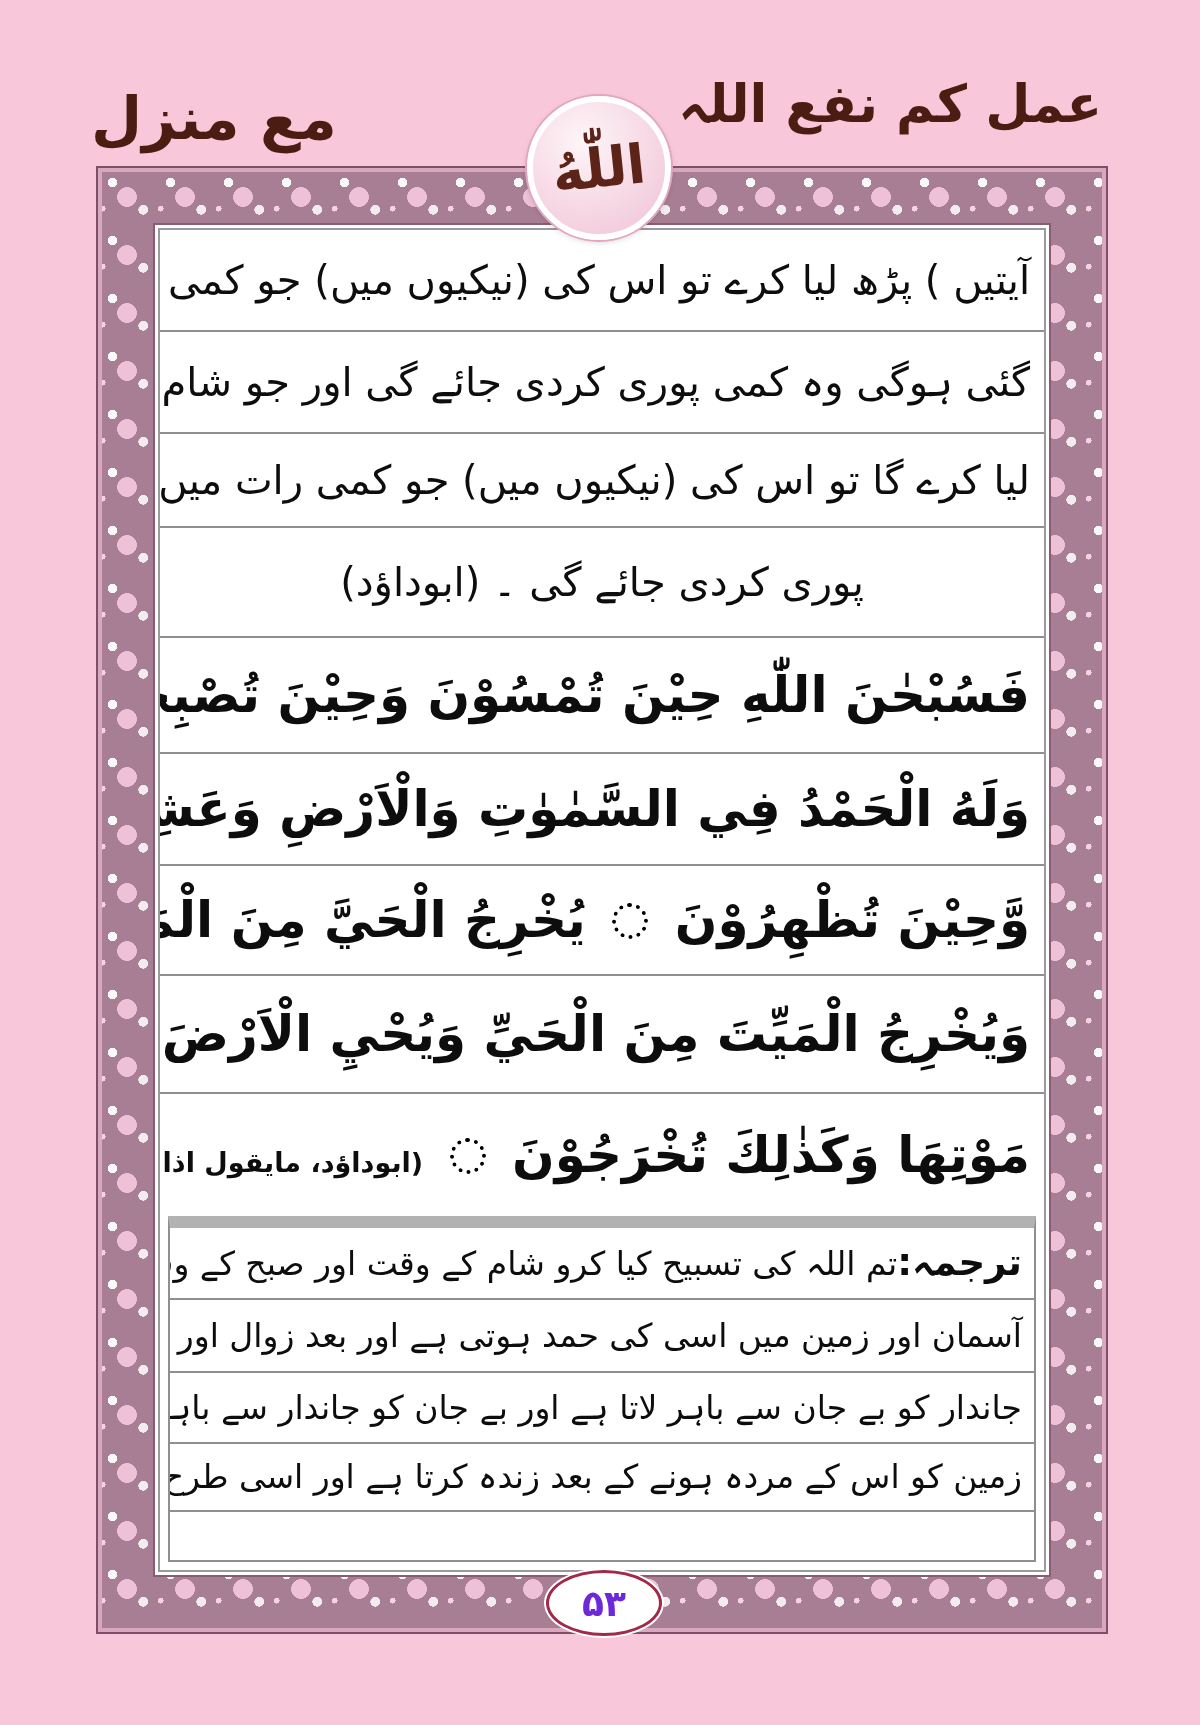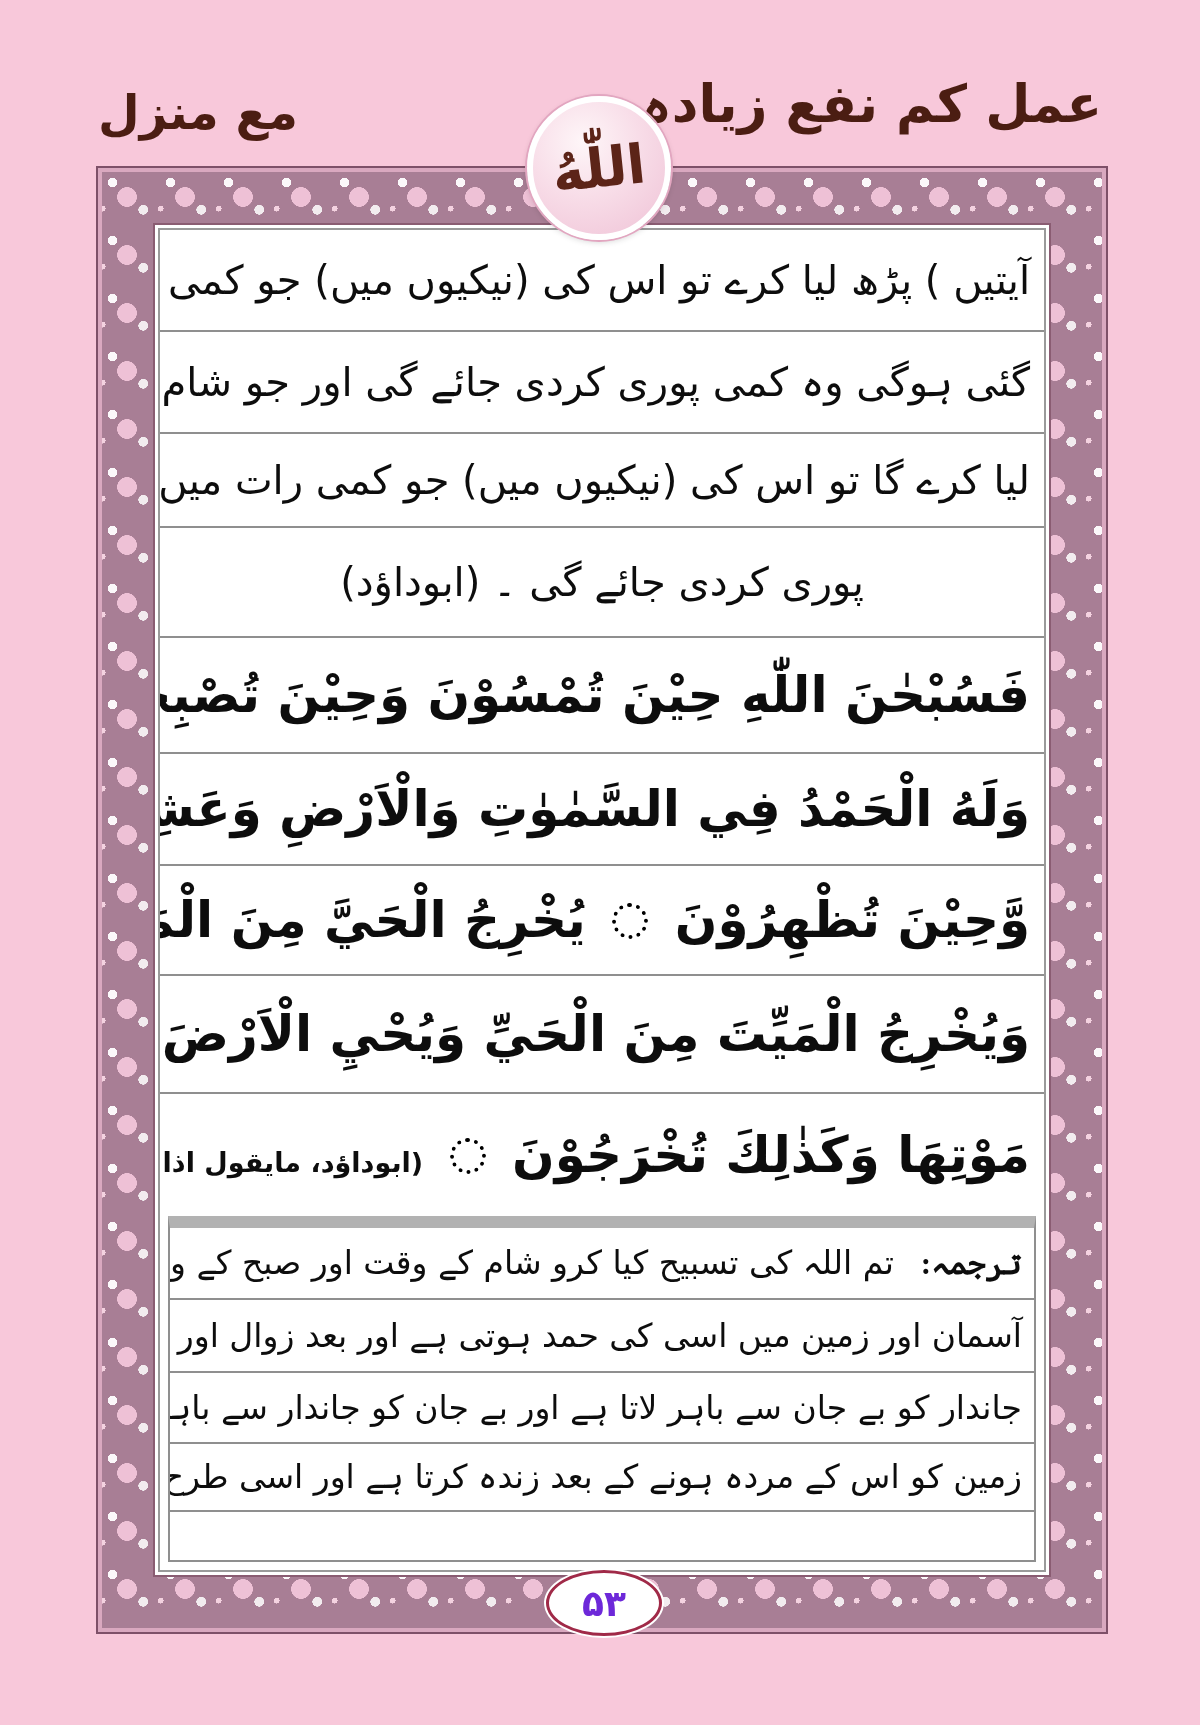--- a/index.html
+++ b/index.html
@@ -1,21 +1,21 @@
 <!DOCTYPE html>
 <html lang="ur" dir="ltr"><head>
 <meta charset="utf-8">
 <style>
   html,body{margin:0;padding:0;}
   body{width:1200px;height:1725px;font-family:"DejaVu Sans",sans-serif;}
   .page{position:relative;width:1200px;height:1725px;background:#f8c8da;overflow:hidden;}
 
   
   .hdr{position:absolute;color:#4b1d12;font-weight:bold;direction:rtl;white-space:nowrap;}
-  .hdr-left{left:98px;top:84px;font-size:48px;}
+  .hdr-left{left:91px;top:84px;font-size:59px;}
   .hdr-right{right:98px;top:74px;font-size:52px;}
 
   
   .medallion{position:absolute;left:527px;top:96px;width:132px;height:132px;border-radius:50%;
     background:radial-gradient(circle at 38% 30%, #fef6f8 0%, #f8dde8 45%, #efc2d6 100%);
     border:6px solid #fff;box-shadow:0 0 0 2px #e2a6c0, 0 2px 6px rgba(0,0,0,.18);
     z-index:6;display:flex;align-items:center;justify-content:center;}
   .medallion span{font-size:54px;font-weight:bold;color:#5c2418;direction:rtl;transform:rotate(-6deg);}
 
   
@@ -54,35 +54,35 @@
 
   
   .trans-box{flex:1;margin:0 8px 8px 8px;border:2px solid #8f8f8f;border-top:12px solid #b2b2b2;
     display:flex;flex-direction:column;}
   .trow{direction:rtl;font-size:33px;color:#0d0d0d;padding:0 12px;white-space:nowrap;overflow:hidden;}
   .t1{height:70px;line-height:70px;}
   .t2{height:71px;line-height:71px;}
   .t3{height:69px;line-height:69px;}
   .t4{height:66px;line-height:66px;}
   .t5{flex:1;line-height:72px;text-align:right;}
-  .tlabel{font-weight:bold;font-size:31px;margin-left:27px;font-family:Liberation Serif, serif;}
+  .tlabel{font-weight:bold;font-size:37px;margin-left:0;}
 
   
   .pagenum{position:absolute;left:546px;top:1570px;width:110px;height:60px;background:#fff;
     border:3px solid #a02a48;border-radius:50%;z-index:6;
     display:flex;align-items:center;justify-content:center;box-shadow:0 0 0 2px #fff;}
   .pagenum span{font-size:36px;font-weight:bold;color:#6d28d9;}
 </style>
 </head>
 <body>
 
 <div class="page">
 
   <div class="hdr hdr-left">مع منزل</div>
-  <div class="hdr hdr-right">عمل کم نفع زیادہ</div>
+  <div class="hdr hdr-right">عمل کم نفع اللہ</div>
 
   <div class="medallion">
     <span>اللّٰهُ</span>
   </div>
 
   <div class="frame">
     <div class="inner">
       <div class="sheet">
 
         <div class="row urdu u1 jline sep" lang="ur">آیتیں ) پڑھ لیا کرے تو اس کی (نیکیوں میں) جو کمی اس دن رہ</div>

